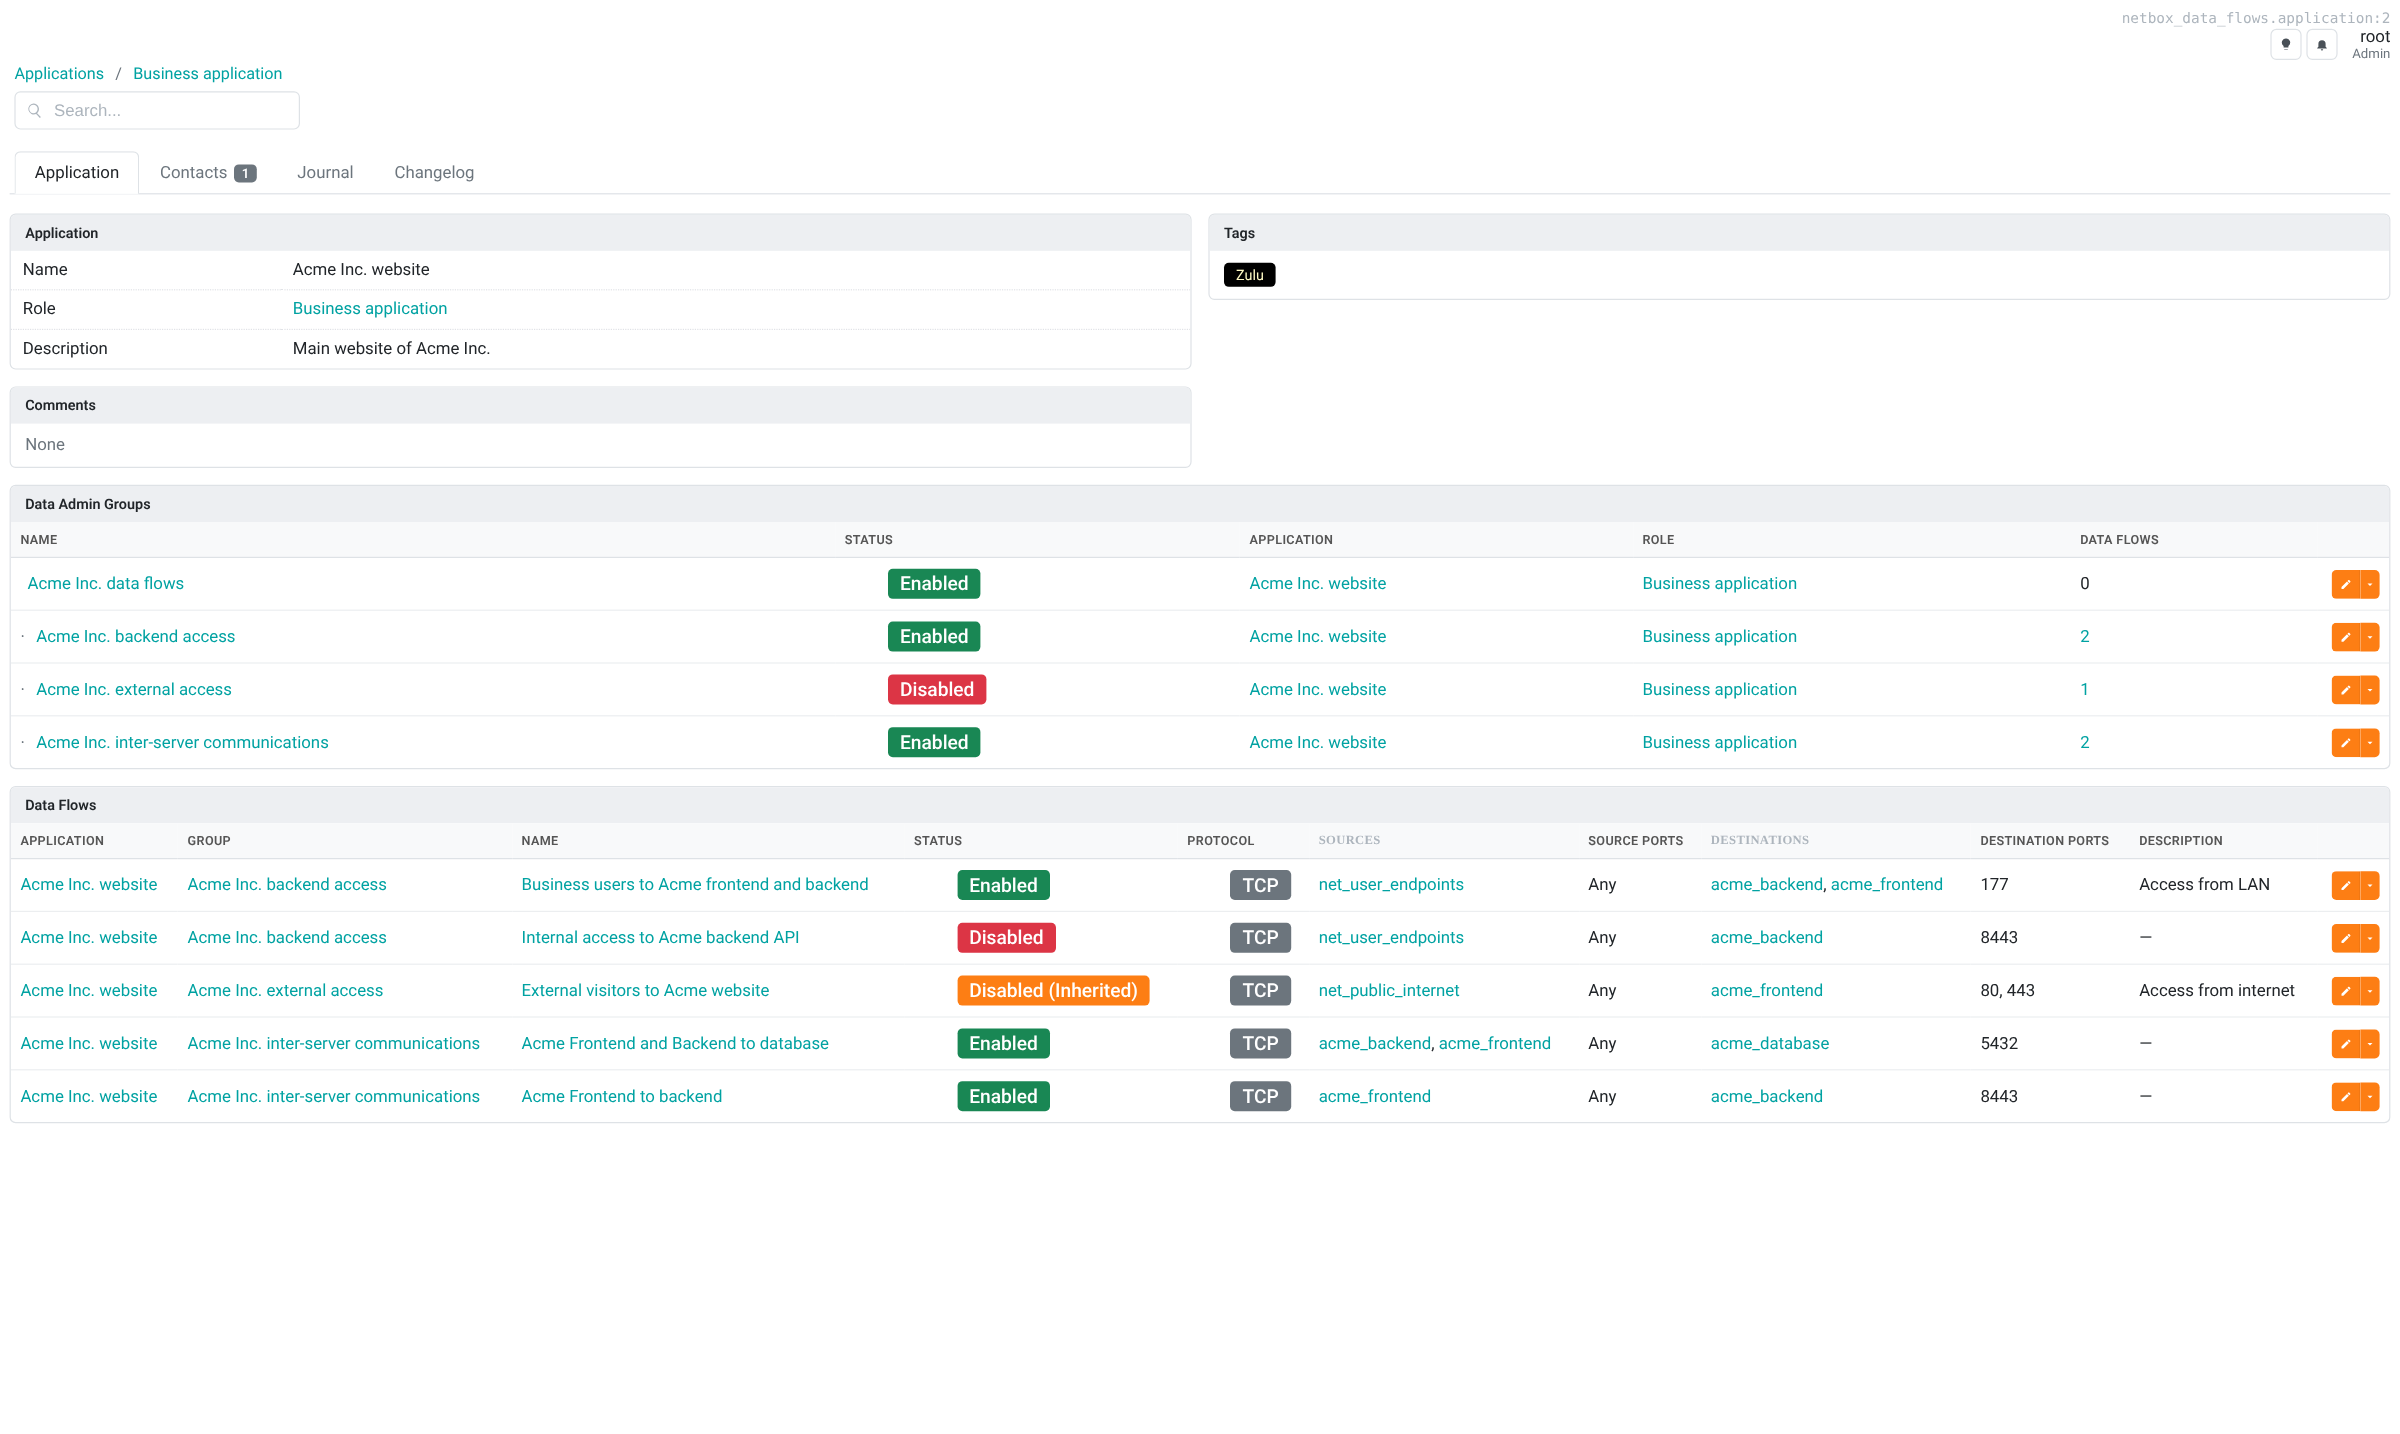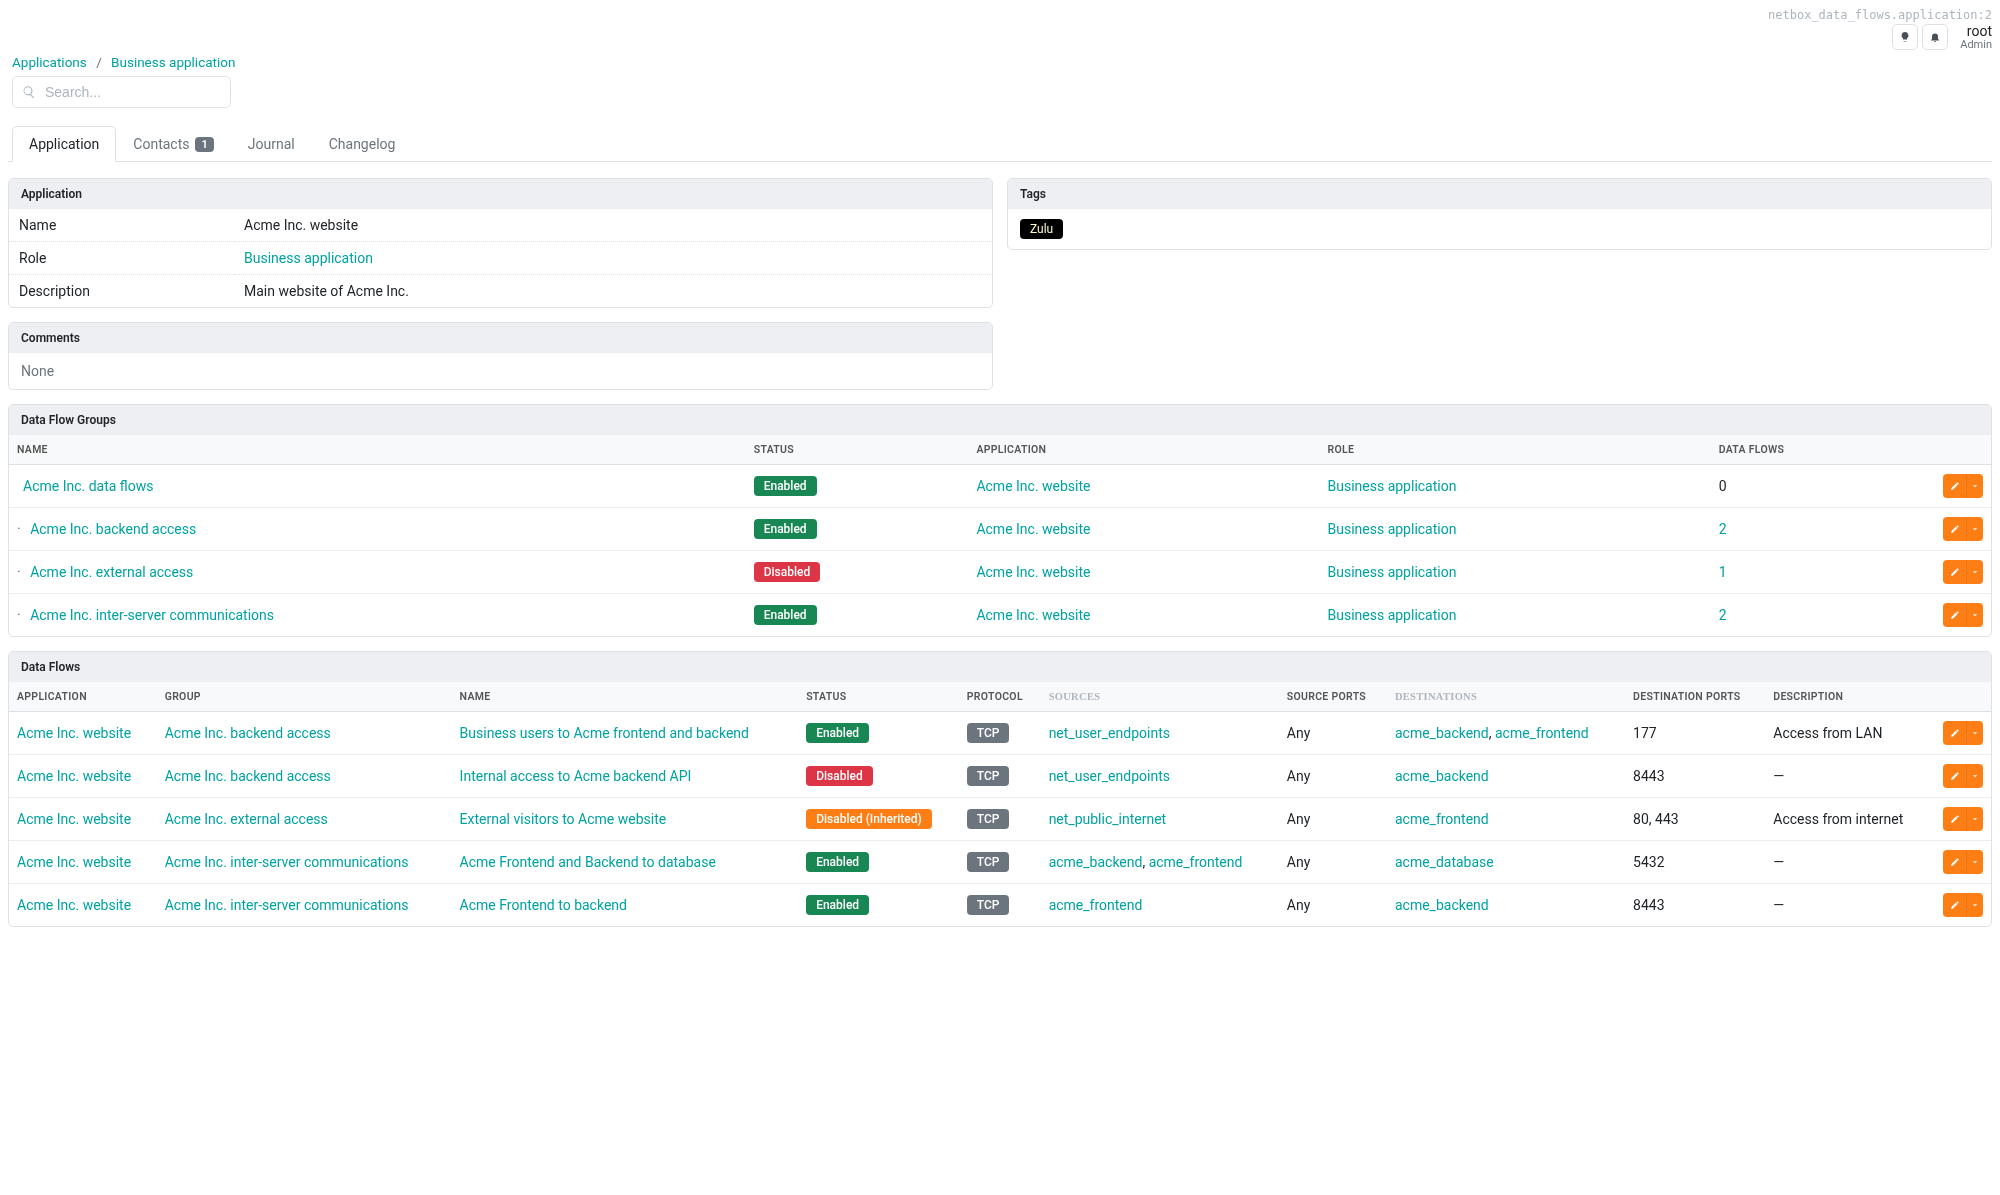--- a/index.html
+++ b/index.html
@@ -26,21 +26,21 @@
   }
   a { color: var(--teal); text-decoration: none; }
 
   .topbar { display: flex; justify-content: space-between; align-items: flex-start; }
   .topbar-left {}
   .breadcrumb { padding: 2px 0 6px 4px; font-size: 13.5px; margin-top: 44px; }
   .breadcrumb .sep { color: var(--text-muted); padding: 0 6px; }
 
   .search-wrap { position: relative; margin-left: 4px; }
   .search-input {
-    width: 219px; padding: 7px 10px 7px 32px;
+    width: 238px; padding: 7px 10px 7px 32px;
     border: 1px solid var(--gray-border); border-radius: 5px;
     font-size: 14px; background: #fff;
   }
   .search-input::placeholder { color: #adb5bd; }
   .search-icon {
     position: absolute; left: 10px; top: 50%; transform: translateY(-50%);
     width: 14px; height: 14px; fill: #adb5bd;
   }
 
   .context-str { font-family: ui-monospace, SFMono-Regular, Menlo, monospace; color: #adb5bd; font-size: 12px; }
@@ -108,22 +108,22 @@
     border-bottom: 1px solid var(--gray-border);
   }
   .data-table thead th.muted-col { color: #adb5bd; font-family: Liberation Serif, serif; }
   .data-table tbody td {
     padding: 9px 8px; border-top: 1px solid #eceef0; vertical-align: middle;
   }
   .data-table tbody tr:first-child td { border-top: none; }
   .indent { color: var(--text-muted); padding-right: 6px; }
 
   .badge {
-    display: inline-block; color: #fff; font-size: 12px;
-    padding: 3px 10px; border-radius: 4px; font-weight: 500;
+    display: inline-block; color: #fff; font-size: 16px;
+    padding: 3px 10px; border-radius: 4px; font-weight: 500; margin-left: 36px;
   }
   .badge.green  { background: var(--green); }
   .badge.red    { background: var(--red); }
   .badge.orange { background: var(--orange); }
   .badge.gray   { background: #6c757d; }
 
   .btn-group { display: inline-flex; }
   .btn-edit, .btn-drop {
     background: var(--orange); color: #fff; border: none;
     height: 24px; display: inline-flex; align-items: center; justify-content: center;
@@ -215,21 +215,21 @@
       <div class="card">
         <div class="card-header">Tags</div>
         <div class="card-body">
           <span class="tag-chip">Zulu</span>
         </div>
       </div>
     </div>
   </div>
 
   <div class="dt-card">
-    <div class="card-header">Data Flow Groups</div>
+    <div class="card-header">Data Admin Groups</div>
     <table class="data-table">
       <thead>
           <tr>
         <th>Name</th>
         <th>Status</th>
         <th>Application</th>
         <th>Role</th>
         <th>Data Flows</th>
         <th></th>
       </tr>

